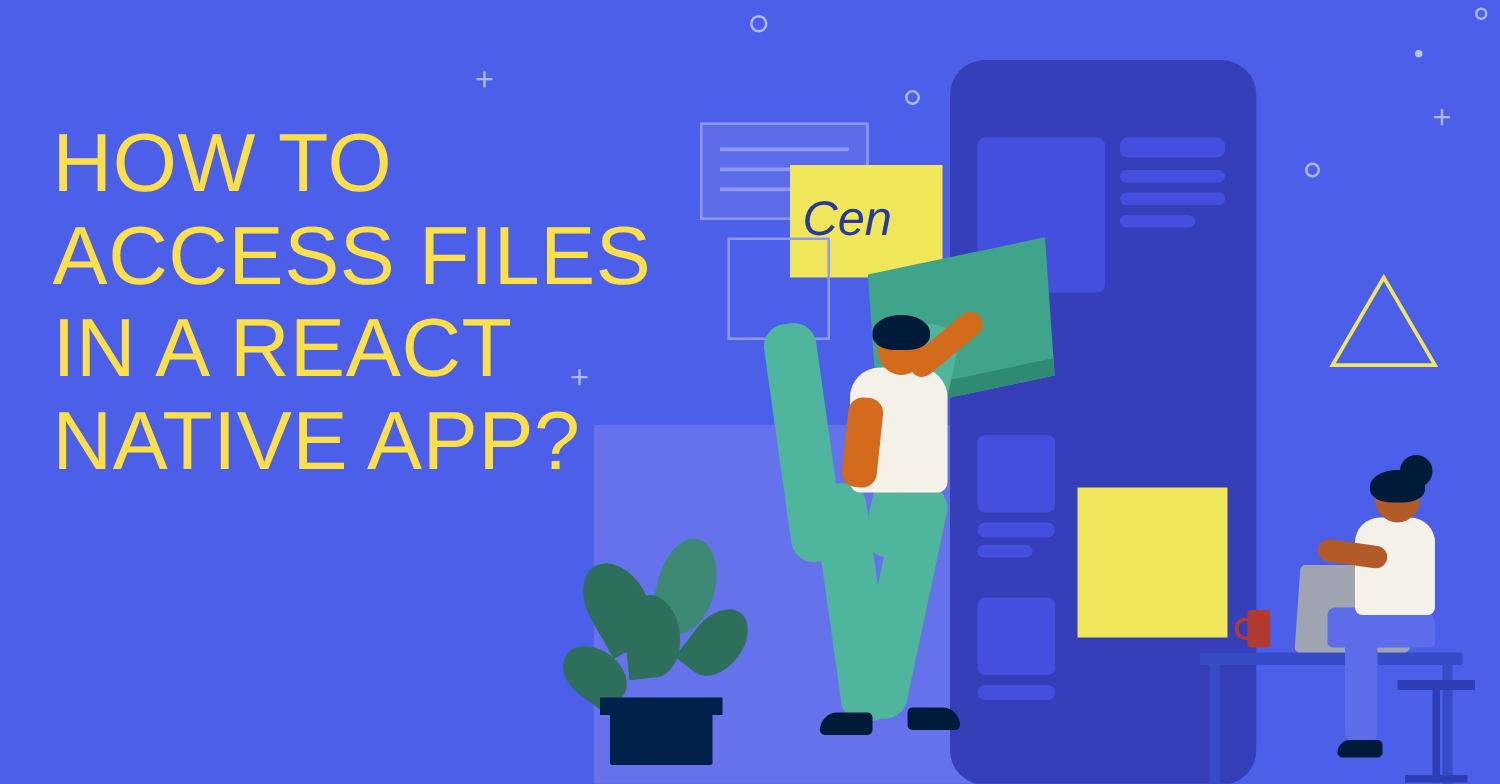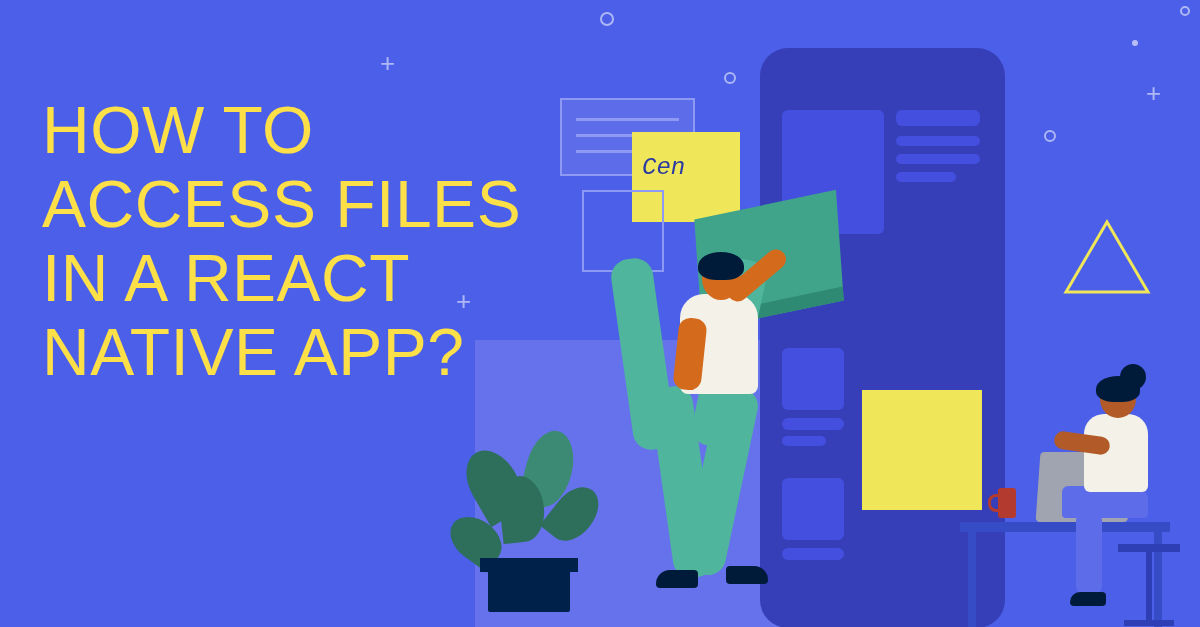--- a/index.html
+++ b/index.html
@@ -51,25 +51,25 @@
   }
   .note-blue::before, .note-blue::after, .note-blue .l {
     content:""; position:absolute; left:14px; right:14px; height:2.5px; background:#8E99F3;
   }
   .note-blue::before { top:18px; }
   .note-blue::after { top:34px; }
   .note-blue .l { top:50px; width:55%; }
   .note-yellow {
     position:absolute;
     left: 632px; top: 132px;
-    width: 108px; height: 90px;
+    width: 122px; height: 90px;
     background:#F0E65A;
     color:#2A3AA0;
-    font-family: Liberation Mono, monospace;
-    font-size: 24px;
+    font-family: Liberation Sans, sans-serif;
+    font-size: 39px;
     font-style: italic;
     padding: 22px 10px;
   }
   .sq-outline {
     position:absolute;
     left: 582px; top:190px;
     width: 82px; height:82px;
     border:2.5px solid #8E99F3;
   }
   .green-card {

